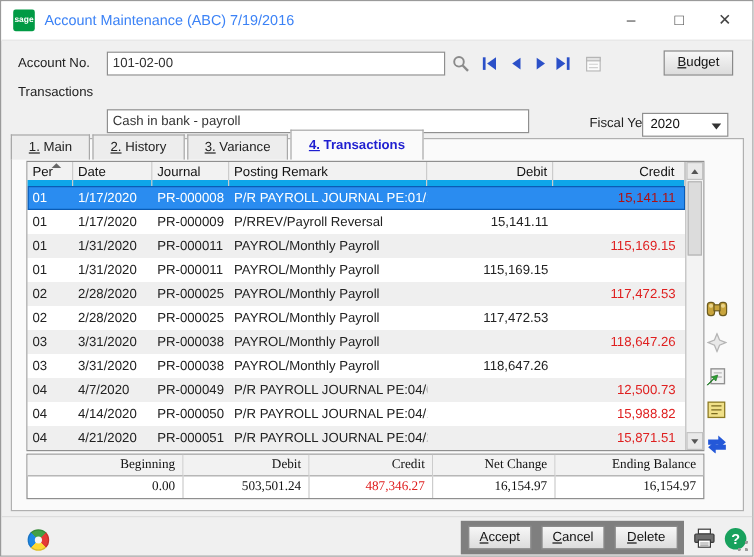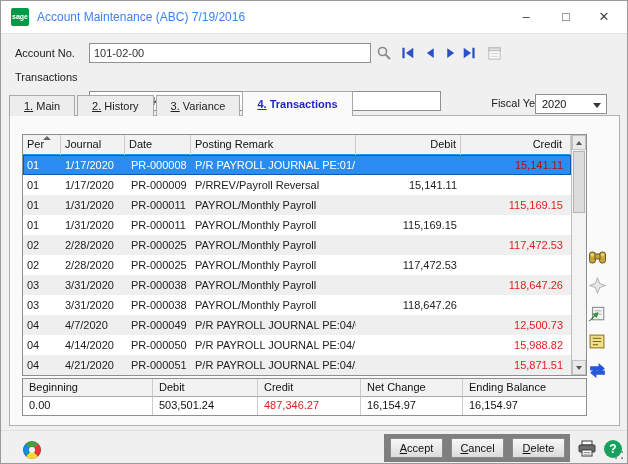--- a/index.html
+++ b/index.html
@@ -11,33 +11,33 @@
   .win-btn{position:absolute;top:0;width:34px;height:32px;line-height:32px;text-align:center;font-size:13px;color:#444;cursor:default;}
   .win-min{right:84px}.win-max{right:44px}.win-close{right:6px}
   
   .lbl{position:absolute;font-size:11px;color:#222;}
   .tbox{position:absolute;height:20px;box-sizing:border-box;border:1px solid #8f8f8f;background:#fff;font-family:"Liberation Sans",sans-serif;font-size:11px;color:#333;padding:0 4px;}
   .iconbtn{position:absolute;width:18px;height:18px;display:flex;align-items:center;justify-content:center;}
   .btn{position:absolute;box-sizing:border-box;background:linear-gradient(#f7f7f7,#dcdcdc);border:1px solid #8a8a8a;font-size:11px;color:#111;text-align:center;}
   .btn-label{display:block;line-height:19px;}
   .btn-label::first-letter{text-decoration:underline;}
   
-  .tabstrip{position:absolute;left:8px;top:91px;right:8px;height:24px;display:flex;align-items:flex-end;z-index:3;}
+  .tabstrip{position:absolute;left:8px;top:108px;right:8px;height:24px;display:flex;align-items:flex-end;z-index:3;}
   .tab{box-sizing:border-box;height:21px;padding:0 14px;margin-right:2px;background:#ededed;border:1px solid #a8a8a8;border-bottom:none;font-size:11px;color:#222;display:flex;align-items:center;}
   .tab.active{height:25px;background:#fafafa;color:#1f1fd0;font-weight:bold;position:relative;z-index:4;}
   .tab-label{display:block;}
   .tab-label::first-letter{text-decoration:underline;}
   .fy-label{position:absolute;right:82px;top:96px;font-size:11px;color:#222;}
   .fy-select{position:absolute;right:20px;top:93px;width:72px;height:20px;box-sizing:border-box;border:1px solid #8f8f8f;background:#fff;font-size:11px;color:#111;line-height:18px;padding-left:6px;}
   .fy-arrow{position:absolute;right:5px;top:8px;width:0;height:0;border-left:4px solid transparent;border-right:4px solid transparent;border-top:5px solid #333;}
   
   .panel{position:absolute;left:8px;top:114px;width:611px;height:311px;box-sizing:border-box;background:#fafafa;border:1px solid #b0b0b0;}
   
   .grid{position:absolute;left:12px;top:18px;width:563px;height:240px;box-sizing:content-box;border:1px solid #8f8f8f;background:#fff;}
-  .grid-header{position:absolute;left:0;top:0;width:548px;height:20px;display:flex;background:#f2f2f2;border-bottom:1px solid #0ea5e9;box-sizing:border-box;}
+  .grid-header{position:absolute;left:0;top:0;width:548px;height:20px;display:flex;background:#f2f2f2;border-bottom:5px solid #0ea5e9;box-sizing:border-box;}
   .hcell{box-sizing:border-box;height:20px;line-height:19px;font-size:11px;color:#111;padding:0 4px;border-right:1px solid #cccccc;overflow:hidden;white-space:nowrap;position:relative;}
   .rows{position:absolute;left:0;top:20px;width:548px;}
   .grid-row{display:flex;height:20px;background:#fff;align-items:flex-end;}
   .grid-row.gray{background:#efefef;}
   .grid-row.sel{background:#2a8cf0;box-shadow:inset 0 0 0 1px #0a5bb5;color:#fff;}
   .cell{box-sizing:border-box;height:20px;line-height:20px;font-size:11px;color:#222;padding:0 4px;overflow:hidden;white-space:nowrap;}
   .grid-row.sel .cell{color:#fff;}
   .c-per{width:38px}.c-date{width:66px}.c-journal{width:64px}.c-remark{width:165px}
   .c-debit{width:105px;text-align:right}.c-credit{width:110px;text-align:right;padding-right:8px}
   .cell.c-credit{color:#df1f1f;}
@@ -46,21 +46,21 @@
   
   .sb{position:absolute;right:0;top:0;width:15px;height:240px;background:#f3f3f3;border-left:1px solid #bdbdbd;box-sizing:border-box;}
   .sb-btn{position:absolute;left:0;width:14px;height:15px;background:#e9e9e9;border:1px solid #c2c2c2;box-sizing:border-box;display:flex;align-items:center;justify-content:center;}
   .sb-up{top:0}.sb-down{bottom:0}
   .tri-up{width:0;height:0;border-left:3px solid transparent;border-right:3px solid transparent;border-bottom:4px solid #555;}
   .tri-down{width:0;height:0;border-left:3px solid transparent;border-right:3px solid transparent;border-top:4px solid #555;}
   .sb-thumb{position:absolute;left:1px;top:16px;width:12px;height:62px;background:#dcdcdc;border:1px solid #b3b3b3;box-sizing:border-box;}
   
   .summary{position:absolute;left:12px;top:262px;width:563px;box-sizing:content-box;border:1px solid #8f8f8f;background:#fff;}
   .sum-row{display:flex;}
-  .scell{box-sizing:border-box;height:18px;line-height:17px;font-size:11px;color:#111;padding:0 6px;border-right:1px solid #cccccc;overflow:hidden;white-space:nowrap;}
+  .scell{box-sizing:border-box;height:18px;line-height:17px;font-size:11px;color:#111;padding:0 6px;text-align:right;border-right:1px solid #cccccc;overflow:hidden;white-space:nowrap;font-family:Liberation Serif, serif;}
   .scell:last-child{border-right:none;}
   .sum-head .scell{background:#f2f2f2;border-bottom:1px solid #a9a9a9;}
   .s-0{width:130px}.s-1{width:105px}.s-2{width:103px}.s-3{width:102px}.s-4{width:123px}
   .scell.neg{color:#df1f1f;}
   
   .side{position:absolute;right:8px;top:131px;width:24px;}
   .side .tool{width:20px;height:20px;margin:0 0 8px 0;display:flex;align-items:center;justify-content:center;}
   
   .bottom-sep{position:absolute;left:0;right:0;top:429px;height:1px;background:#dddddd;}
   .pinwheel{position:absolute;left:22px;top:440px;width:18px;height:18px;border-radius:50%;background:conic-gradient(from 45deg,#e53935 0 90deg,#fdd835 90deg 180deg,#1e88e5 180deg 270deg,#43a047 270deg 360deg);box-shadow:inset 0 0 0 1px rgba(0,0,0,.15);}
@@ -118,20 +118,23 @@
       </svg>
   </div>
   <div class="iconbtn" style="left:484px;top:43px;">
     <svg width="15" height="15" viewBox="0 0 16 16">
         <rect x="2" y="2" width="12" height="12" fill="#fbfbfb" stroke="#b5b5b5"></rect>
         <rect x="2" y="2" width="12" height="3" fill="#e3e3e3" stroke="#b5b5b5"></rect>
         <line x1="4" y1="8" x2="12" y2="8" stroke="#cfcfcf"></line>
         <line x1="4" y1="11" x2="12" y2="11" stroke="#cfcfcf"></line>
       </svg>
   </div>
+  <div class="btn" style="right:16px;top:41px;width:58px;height:21px;">
+    <span class="btn-label">Budget</span>
+  </div>
 
   <div class="lbl" style="left:14px;top:70px;">Transactions</div>
   <input class="tbox" style="left: 88px; top: 66px; width: 352px; margin-top: 24px;" readonly="" value="Cash in bank - payroll">
 
   <div class="tabstrip">
       <div class="tab">
         <span class="tab-label">1. Main</span>
       </div>
       <div class="tab">
         <span class="tab-label">2. History</span>
@@ -147,22 +150,22 @@
   <div class="fy-select">
     <span>2020</span>
     <span class="fy-arrow"></span>
   </div>
 
   <div class="panel">
 
     <div class="grid">
       <div class="grid-header">
           <div class="hcell c-per">Per<span class="sort-caret"></span></div>
+          <div class="hcell c-date">Date</div>
           <div class="hcell c-journal">Journal</div>
-          <div class="hcell c-date">Date</div>
           <div class="hcell c-remark">Posting Remark</div>
           <div class="hcell c-debit" style="text-align: right;">Debit</div>
           <div class="hcell c-credit" style="text-align: right;">Credit</div>
         </div>
       <div class="rows">
           <div class="grid-row sel">
             <div class="cell c-per">01</div>
             <div class="cell c-date">1/17/2020</div>
             <div class="cell c-journal">PR-000008</div>
             <div class="cell c-remark">P/R PAYROLL JOURNAL PE:01/1...</div>

